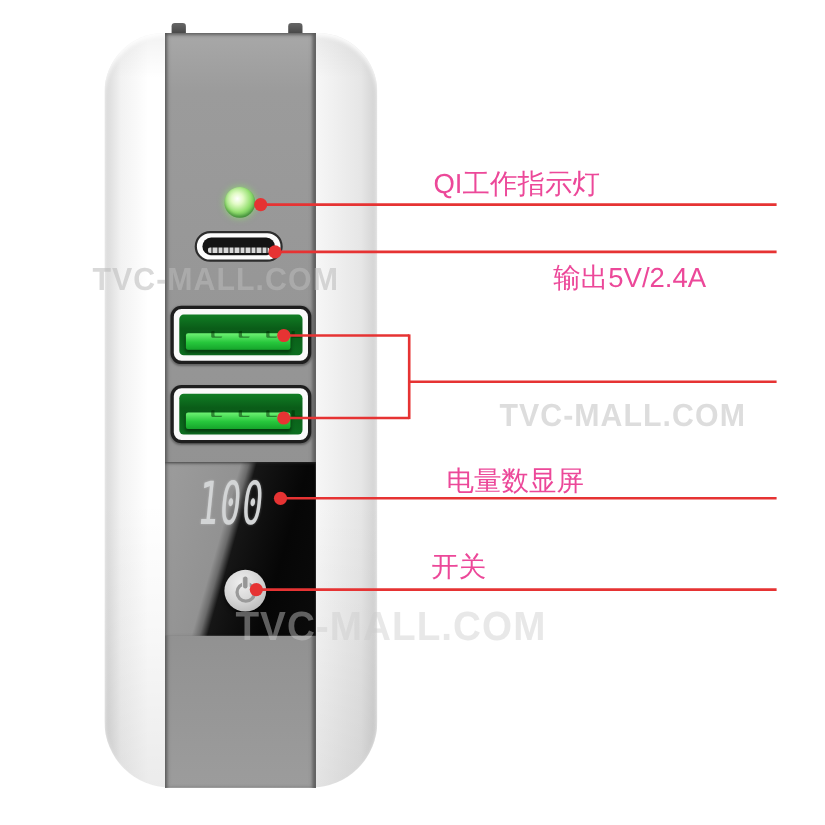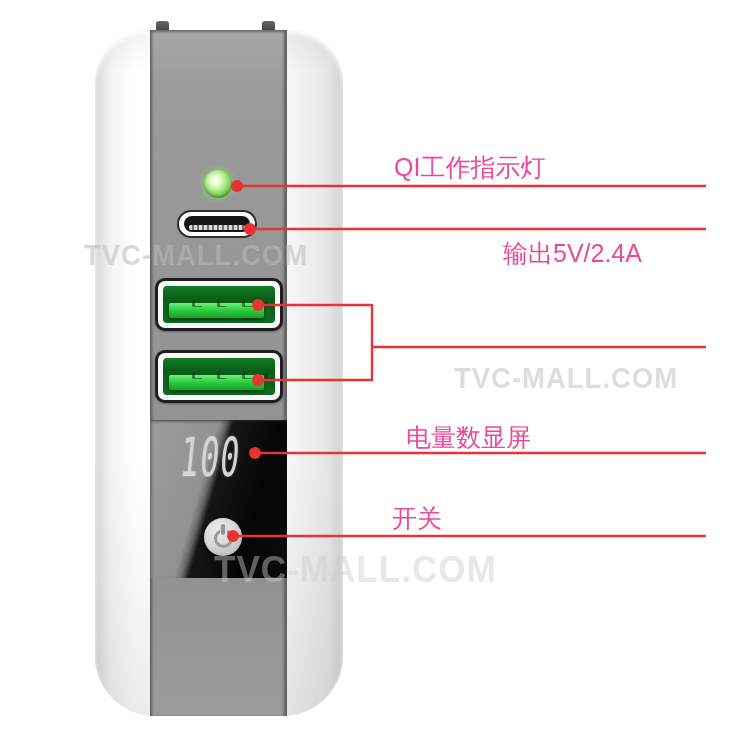--- a/index.html
+++ b/index.html
@@ -102,21 +102,21 @@
   
   .ann-svg { position:absolute; left:0; top:0; pointer-events:none; }
   .ann-svg line { stroke:var(--accent); stroke-width:2.4; }
   .ann-svg circle { fill:var(--accent); }
   .label { position:absolute; color:#ec4899; font-size:25px; line-height:1.2; white-space:nowrap; }
   .lab-qi      { left:394px; top:152px; }
   .lab-typec1  { left:393px; top:195px; }
   .lab-typec2  { left:503px; top:238px; }
   .lab-usb     { left:395px; top:313px; }
   .lab-disp    { left:394px; top:422px;margin-left:12px; }
-  .lab-switch  { left:392px; top:503px; }
+  .lab-switch  { left:392px; top:503px;font-family:Liberation Mono, monospace; }
 </style>
 </head>
 <body>
 
 <div class="stage">
 
   <div>
     <div class="prong prong-left"></div>
     <div class="prong prong-right"></div>
     <div class="body"></div>

